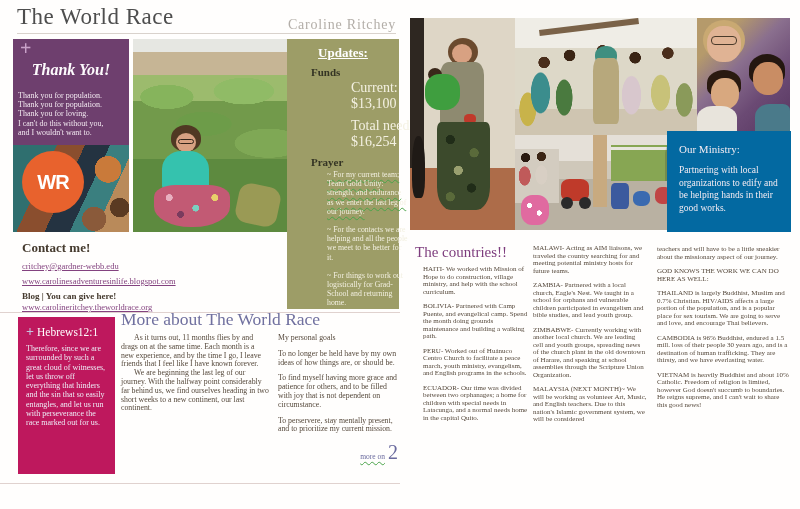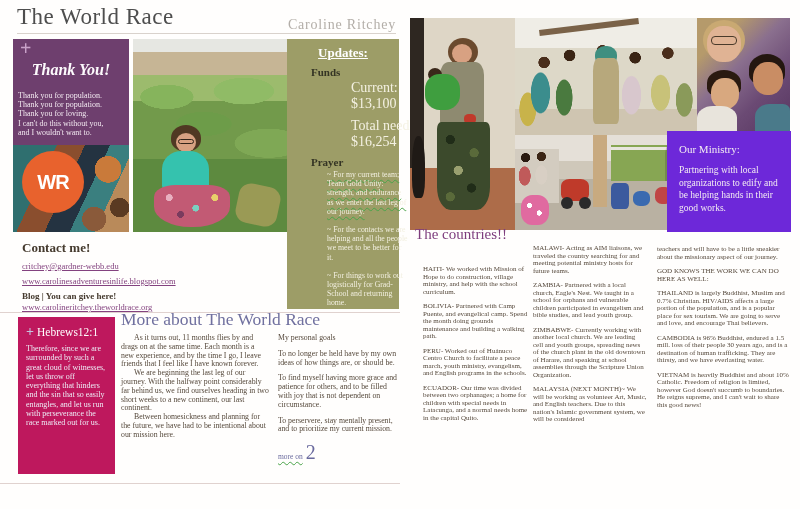--- a/index.html
+++ b/index.html
@@ -89,21 +89,21 @@
 
   
   .more-about { position: absolute; left: 121px; top: 309px; width: 277px; }
   .ma-title { font-size: 17.5px; color: #70709f; margin-bottom: 4px; }
   .ma-cols { display: flex; gap: 9px; }
   .ma-col1 { width: 148px; }
   .ma-col2 { width: 120px; }
   .ma-col1 p, .ma-col2 p { font-size: 7.8px; line-height: 8.8px; color: #55483b; }
   .ma-col1 p { text-indent: 13px; }
   .ma-col2 p { margin-bottom: 7px; }
-  .more-on { margin-top: 0; }
+  .more-on { text-align: right; margin-top: 0; }
   .mo { font-size: 7.5px; color: #6a6a9e; }
   .mo-num { font-size: 20px; color: #6a6a9e; margin-left: 3px; }
 
   
   .photo-a { left: 5px; top: 18px; width: 105px; height: 212px;
     background:
       linear-gradient(180deg, rgba(0,0,0,0) 0 150px, #ad6c49 150px 100%),
       linear-gradient(90deg, #2e2721 0 14px, #ded6c6 14px 100%); }
   .a-vase { position: absolute; left: 2px; top: 118px; width: 13px; height: 62px; background: #1f1a16; border-radius: 45% 45% 30% 30%; }
   .a-hair { position: absolute; left: 38px; top: 20px; width: 30px; height: 28px; background: #6b4a2e; border-radius: 50%; }
@@ -169,26 +169,26 @@
   .d-wheel2 { position: absolute; left: 64px; top: 62px; width: 12px; height: 12px; background: #2a2a2a; border-radius: 50%; }
   .d-stroller { position: absolute; left: 96px; top: 48px; width: 18px; height: 26px; background: #3b5a9e; border-radius: 20%; }
   .d-kid-blue { position: absolute; left: 118px; top: 56px; width: 17px; height: 15px; background: #3a6ab0; border-radius: 40%; }
   .d-kid-red { position: absolute; left: 140px; top: 52px; width: 17px; height: 17px; background: #c04545; border-radius: 40%; }
   .d-girl-pink { position: absolute; left: 6px; top: 60px; width: 28px; height: 30px; border-radius: 40%;
     background: radial-gradient(5px 5px at 30% 35%, #ffffff 0 50%, transparent 55%),
                 radial-gradient(5px 5px at 65% 60%, #ffffff 0 50%, transparent 55%), #e06aa0; }
 
   
   .ministry-box { position: absolute; left: 262px; top: 131px; width: 124px; height: 101px;
-    background: #6d28d9; padding: 12px 10px 0 12px; z-index: 5; }
+    background: #0369a1; padding: 12px 10px 0 12px; z-index: 5; }
   .ministry-title { font-size: 11px; color: #f3ebf2; margin-bottom: 9px; }
   .ministry-body { font-size: 9.5px; line-height: 12.5px; color: #f3ebf2; }
 
   
-  .countries-title { position: absolute; left: 10px; top: 226px; font-size: 15px; color: #7d3c7d; }
+  .countries-title { position: absolute; left: 10px; top: 244px; font-size: 15px; color: #7d3c7d; }
   .c-col { position: absolute; font-size: 7px; line-height: 7.5px; color: #55483b; }
   .c-col p { margin-bottom: 7px; }
   .c1 { left: 18px; top: 266px; width: 106px; }
   .c2 { left: 128px; top: 245px; width: 114px; }
   .c3 { left: 252px; top: 246px; width: 132px; }
 </style>
 </head>
 <body>
 
 <div class="page">
@@ -253,21 +253,20 @@
       </div>
       <p class="verse-body">Therefore, since we are surrounded by such a great cloud of witnesses, let us throw off everything that hinders and the sin that so easily entangles, and let us run with perseverance the race marked out for us.</p>
     </aside>
 
     <section class="more-about">
       <div class="ma-title">More about The World Race</div>
       <div class="ma-cols">
         <div class="ma-col1">
           <p>As it turns out, 11 months flies by and drags on at the same time. Each month is a new experience, and by the time I go, I leave friends that I feel like I have known forever.</p>
           <p>We are beginning the last leg of our journey. With the halfway point considerably far behind us, we find ourselves heading in two short weeks to a new continent, our last continent.</p>
-          <p>Between homesickness and planning for the future, we have had to be intentional about our mission here.</p>
         </div>
         <div class="ma-col2">
           <p>My personal goals</p>
           <p>To no longer be held have by my own ideas of how things are, or should be.</p>
           <p>To find myself having more grace and patience for others, and to be filled with joy that is not dependent on circumstance.</p>
           <p>To perservere, stay mentally present, and to prioritize my current mission.</p>
           <div class="more-on">
             <span class="mo wavy-green">more on</span><span class="mo-num">2</span>
           </div>
         </div>

